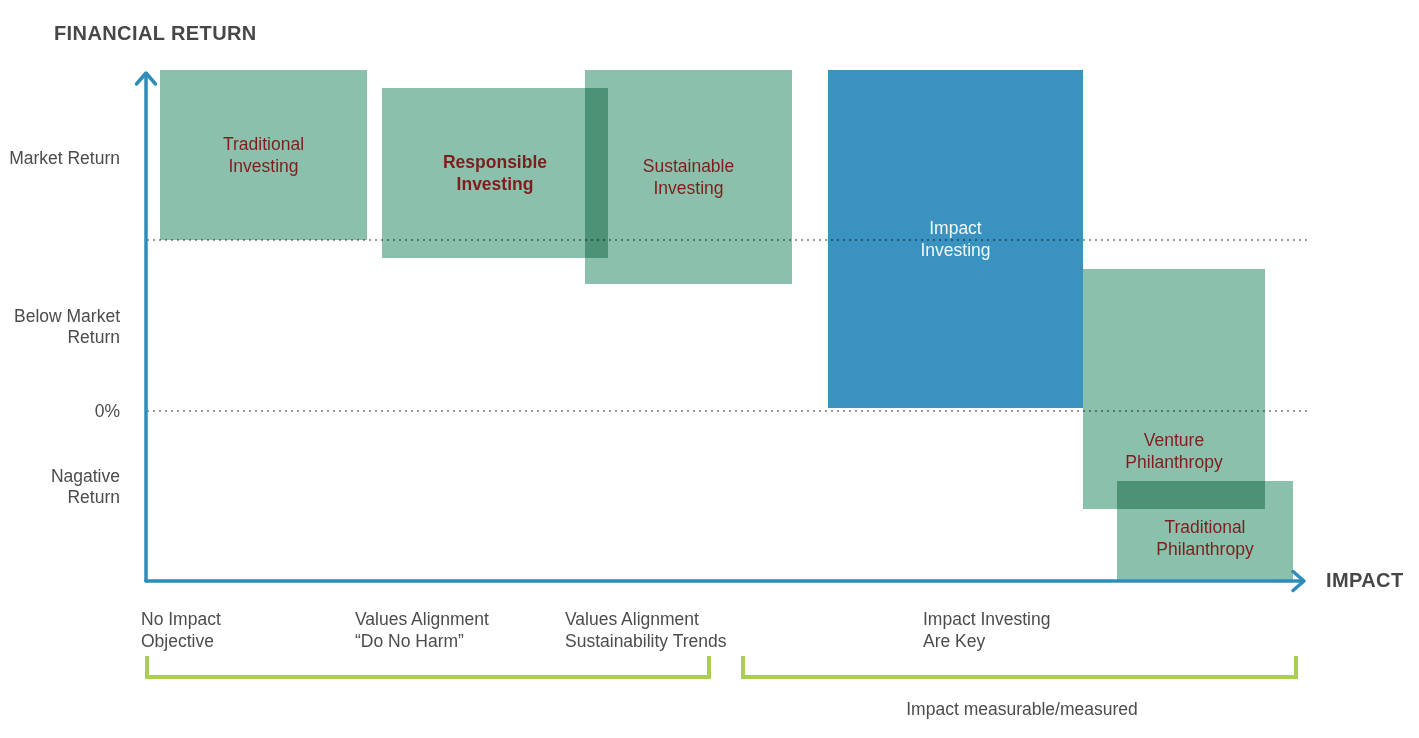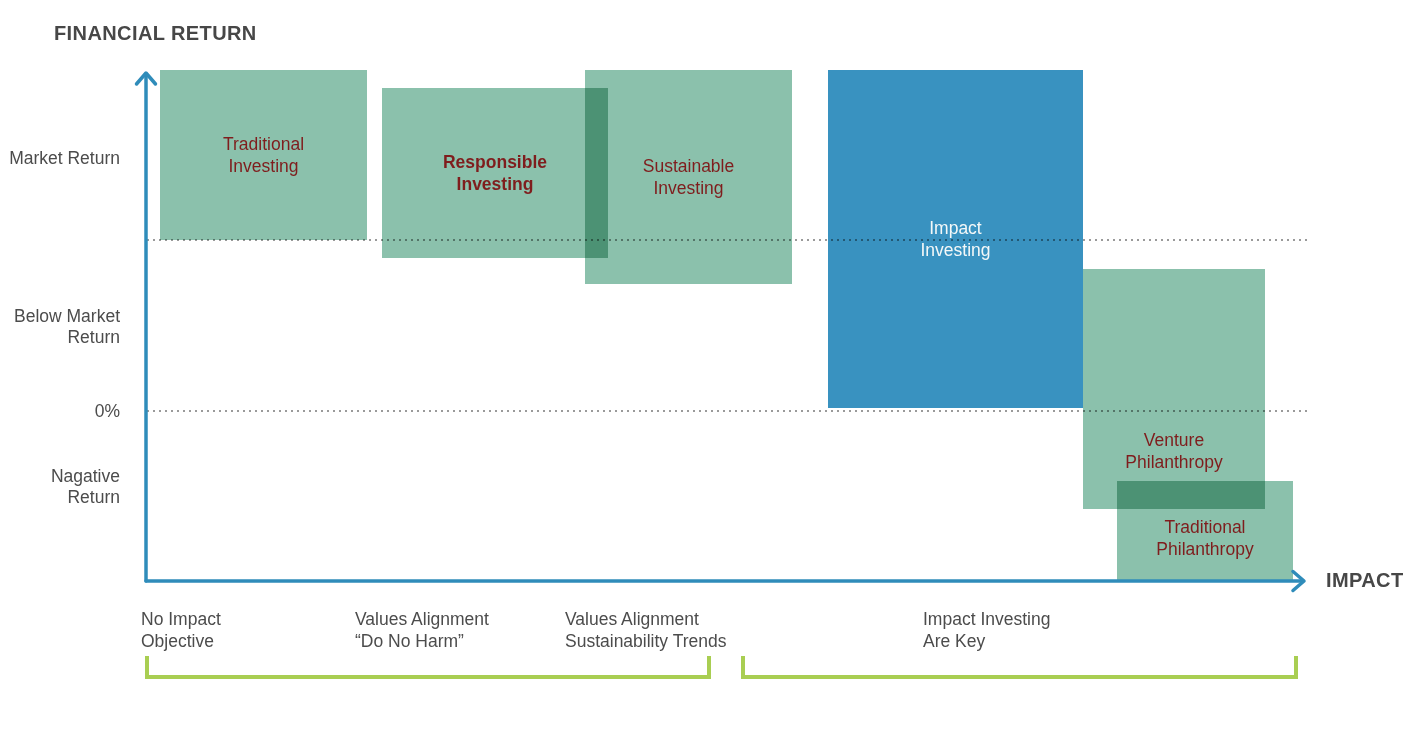--- a/index.html
+++ b/index.html
@@ -132,14 +132,15 @@
 
   <div class="xlabel pre" id="xl-1">No Impact
 Objective</div>
   <div class="xlabel pre" id="xl-2">Values Alignment
 “Do No Harm”</div>
   <div class="xlabel pre" id="xl-3">Values Alignment
 Sustainability Trends</div>
   <div class="xlabel pre" id="xl-4">Impact Investing
 Are Key</div>
 
+  <div class="blabel" id="bl-2">Impact measurable/measured</div>
 
 </div>
 
 </body></html>

